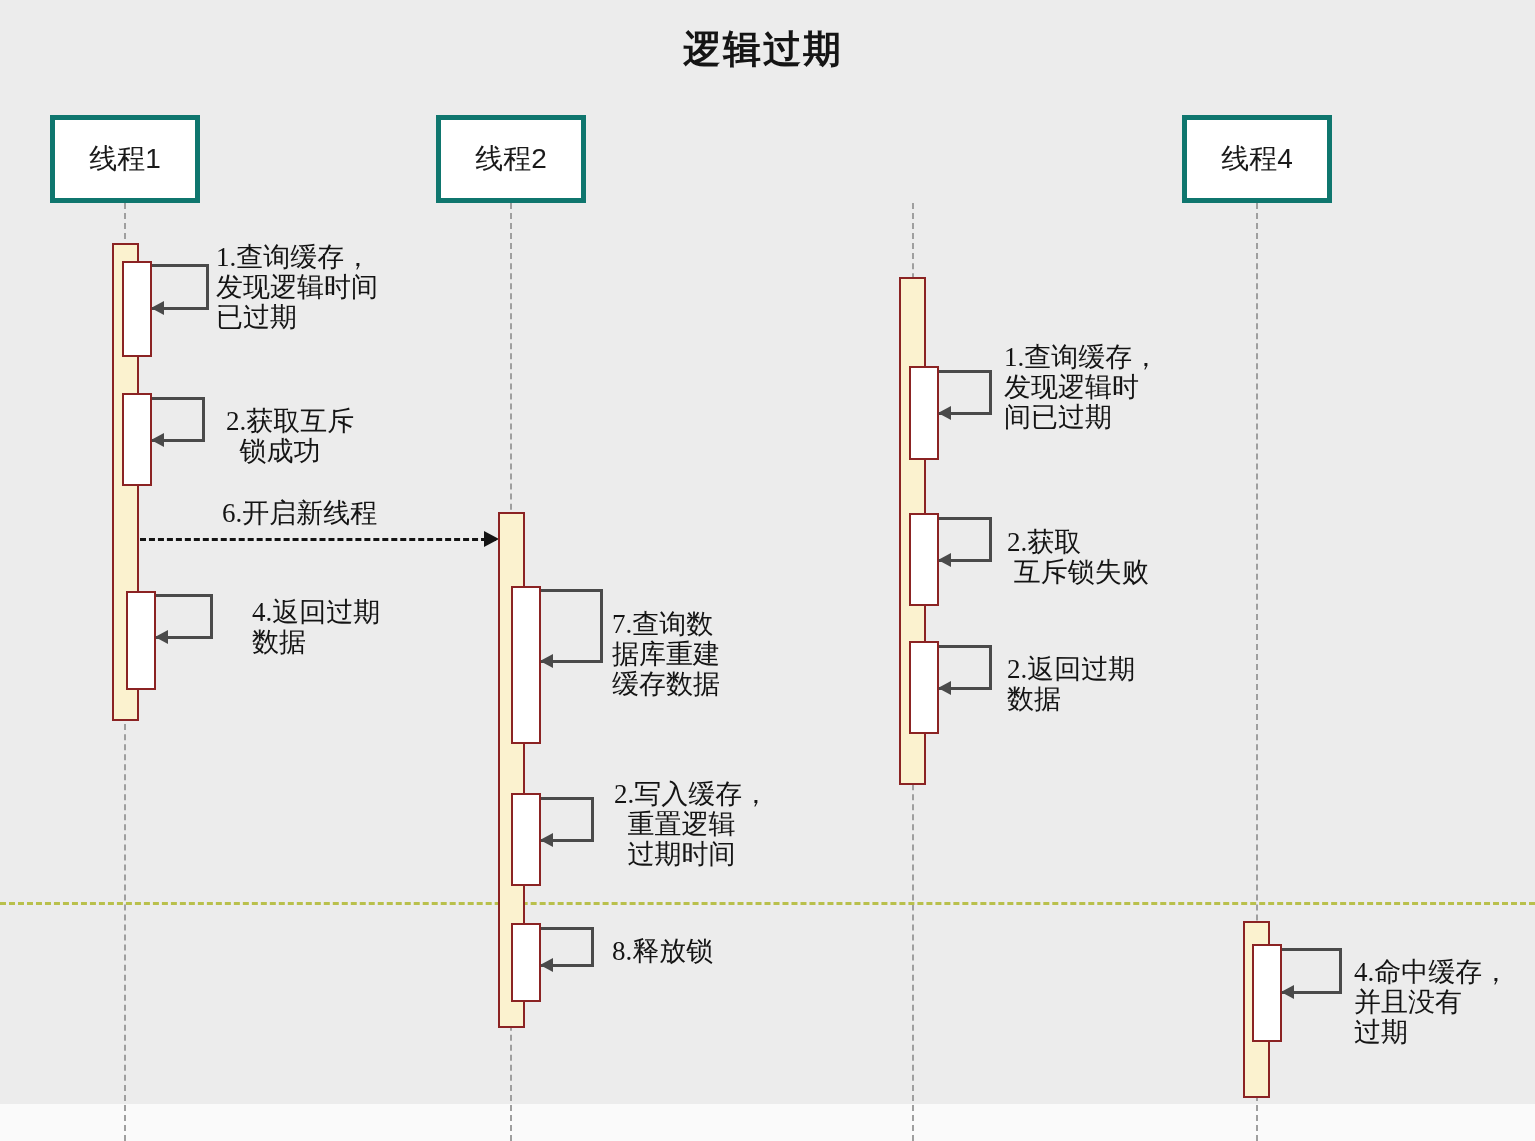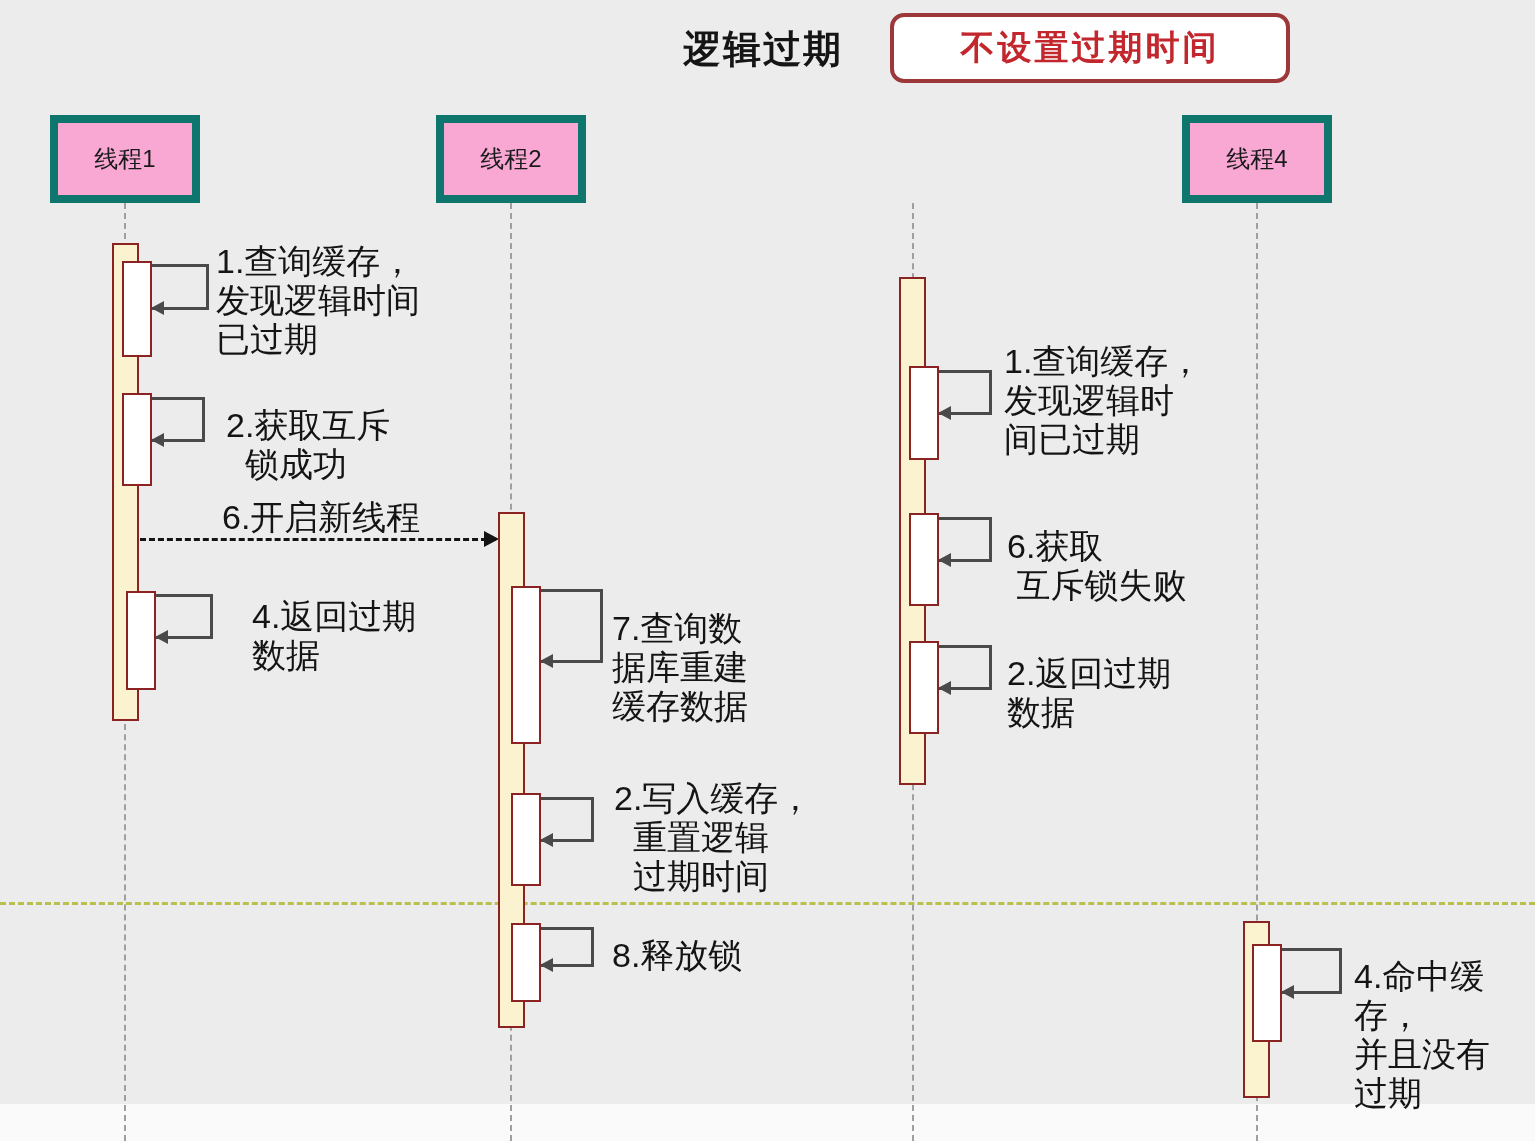--- a/index.html
+++ b/index.html
@@ -2,47 +2,46 @@
 <html><head>
 <meta charset="utf-8">
 <style>
   *{margin:0;padding:0;box-sizing:border-box;}
   html,body{background:#fff;}
   body{font-family:"Liberation Sans","DejaVu Sans",sans-serif;}
   #canvas{position:relative;width:1535px;height:1141px;background:#ececec;overflow:hidden;}
   .bottom-strip{position:absolute;left:0;top:1104px;width:1535px;height:37px;background:#fafafa;}
   .title{position:absolute;left:683px;top:24px;font-size:38px;font-weight:700;color:#151515;letter-spacing:2px;}
   .badge{position:absolute;left:890px;top:13px;width:400px;height:70px;background:#fff;border:4px solid #9c3838;border-radius:14px;display:flex;align-items:center;justify-content:center;font-size:34px;font-weight:700;color:#c2272d;letter-spacing:3px;}
-  .hdr{position:absolute;top:115px;width:150px;height:88px;background:#f9a8d4;border:8px solid #0f766e;display:flex;align-items:center;justify-content:center;font-size:24px;color:#1a1a1a;}
+  .hdr{position:absolute;top:115px;width:150px;height:88px;background:#ffffff;border:5px solid #0f766e;display:flex;align-items:center;justify-content:center;font-size:28px;color:#1a1a1a;}
   .lifeline{position:absolute;top:203px;bottom:0;width:0;border-left:2px dashed #9f9f9f;}
   .bar{position:absolute;width:27px;background:#fbf2cf;border:2px solid #8b2323;}
   .act{position:absolute;width:30px;background:#fff;border:2px solid #8b2323;}
   .loop{position:absolute;border:3px solid #4a4a4a;border-left:none;}
   .loop::after{content:'';position:absolute;left:-1px;bottom:-8px;width:0;height:0;border:7px solid transparent;border-left:none;border-right:13px solid #4a4a4a;}
-  .lbl{position:absolute;font-size:34px;line-height:39px;color:#141414;white-space:pre-wrap;}
+  .lbl{position:absolute;font-size:27px;line-height:30px;color:#141414;white-space:pre-wrap;font-family:Liberation Serif, serif;}
   .async{position:absolute;border-top:3px dashed #141414;}
   .async::after{content:'';position:absolute;right:-3px;top:-10px;width:0;height:0;border:8px solid transparent;border-right:none;border-left:15px solid #141414;}
   .divider{position:absolute;left:0;top:902px;width:1535px;border-top:3px dashed #b9c04c;}
 </style>
 </head>
 <body>
 
 <div id="canvas">
 
   <div class="bottom-strip"></div>
 
   <div class="lifeline" style="left:124px"></div>
   <div class="lifeline" style="left:510px"></div>
   <div class="lifeline" style="left:912px"></div>
   <div class="lifeline" style="left:1256px"></div>
 
   <div class="divider"></div>
 
   <div class="title">逻辑过期</div>
-  <div class="badge">不设置过期时间</div>
 
   <div class="hdr" style="left:50px">线程1</div>
   <div class="hdr" style="left:436px">线程2</div>
   <div class="hdr" style="left:1182px">线程4</div>
 
   <div class="bar" style="left:112px;top:243px;height:478px"></div>
   <div class="act" style="left:122px;top:261px;height:96px"></div>
   <div class="act" style="left:122px;top:393px;height:93px"></div>
   <div class="act" style="left:126px;top:591px;height:99px"></div>
   <div class="loop" style="left:152px;top:264px;width:57px;height:46px"></div>
@@ -77,21 +76,21 @@
   <div class="bar" style="left:899px;top:277px;height:508px"></div>
   <div class="act" style="left:909px;top:366px;height:94px"></div>
   <div class="act" style="left:909px;top:513px;height:93px"></div>
   <div class="act" style="left:909px;top:641px;height:93px"></div>
   <div class="loop" style="left:939px;top:370px;width:53px;height:45px"></div>
   <div class="loop" style="left:939px;top:517px;width:53px;height:45px"></div>
   <div class="loop" style="left:939px;top:645px;width:53px;height:45px"></div>
   <div class="lbl" style="left:1004px;top:342px">1.查询缓存，
 发现逻辑时
 间已过期</div>
-  <div class="lbl" style="left:1007px;top:527px">6.获取
+  <div class="lbl" style="left:1007px;top:527px">2.获取
  互斥锁失败</div>
   <div class="lbl" style="left:1007px;top:654px">2.返回过期
 数据</div>
 
   <div class="bar" style="left:1243px;top:921px;height:177px"></div>
   <div class="act" style="left:1252px;top:944px;height:98px"></div>
   <div class="loop" style="left:1282px;top:948px;width:60px;height:46px"></div>
   <div class="lbl" style="left:1354px;top:957px">4.命中缓存，
 并且没有
 过期</div>

